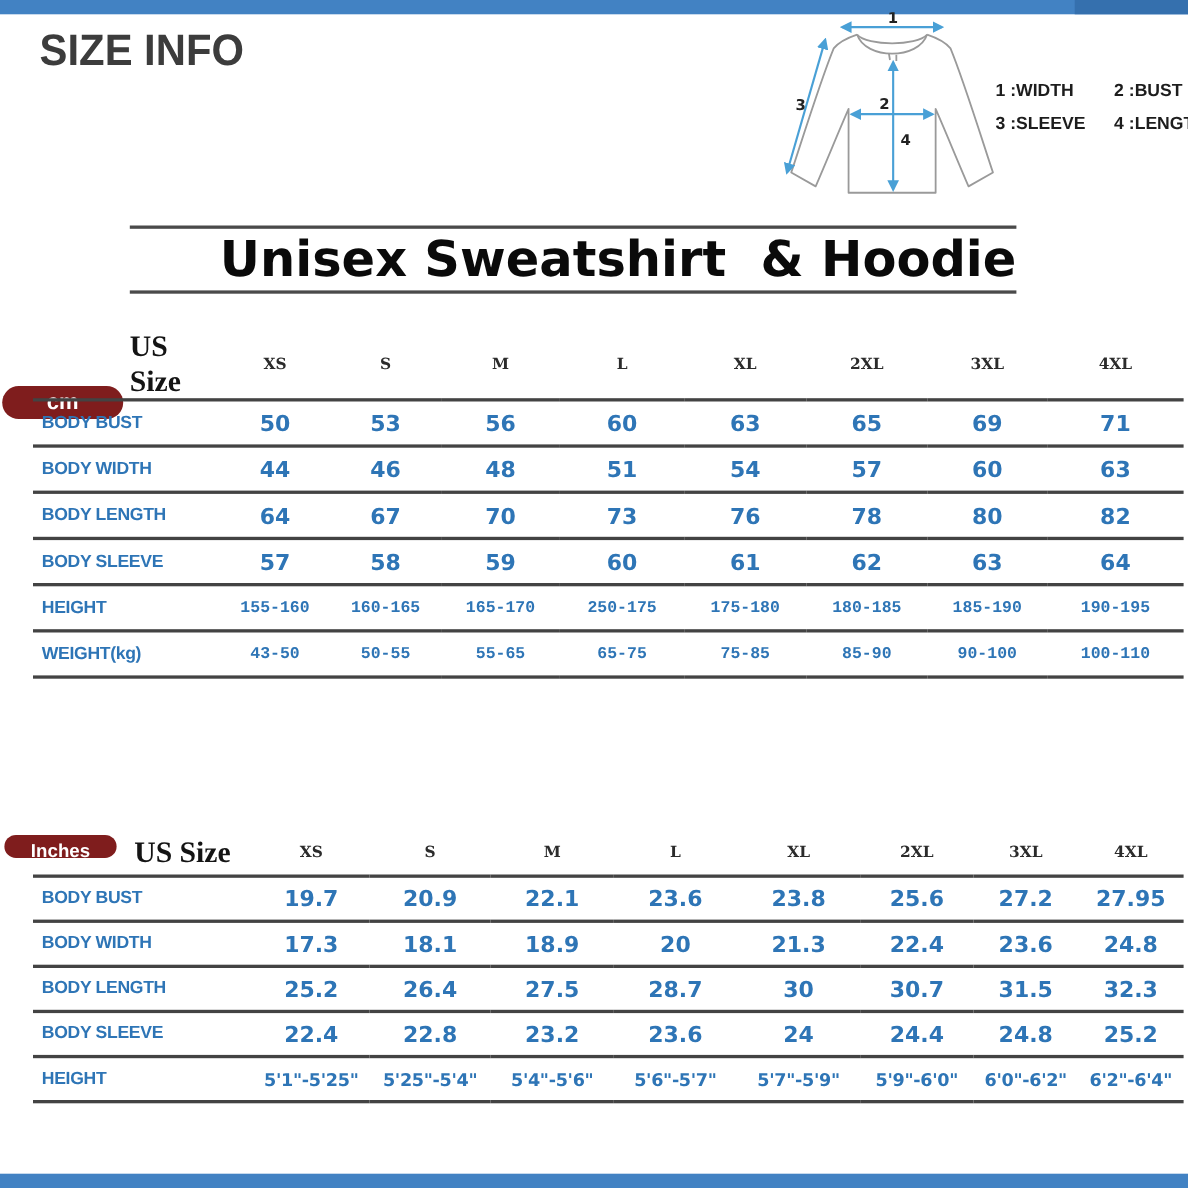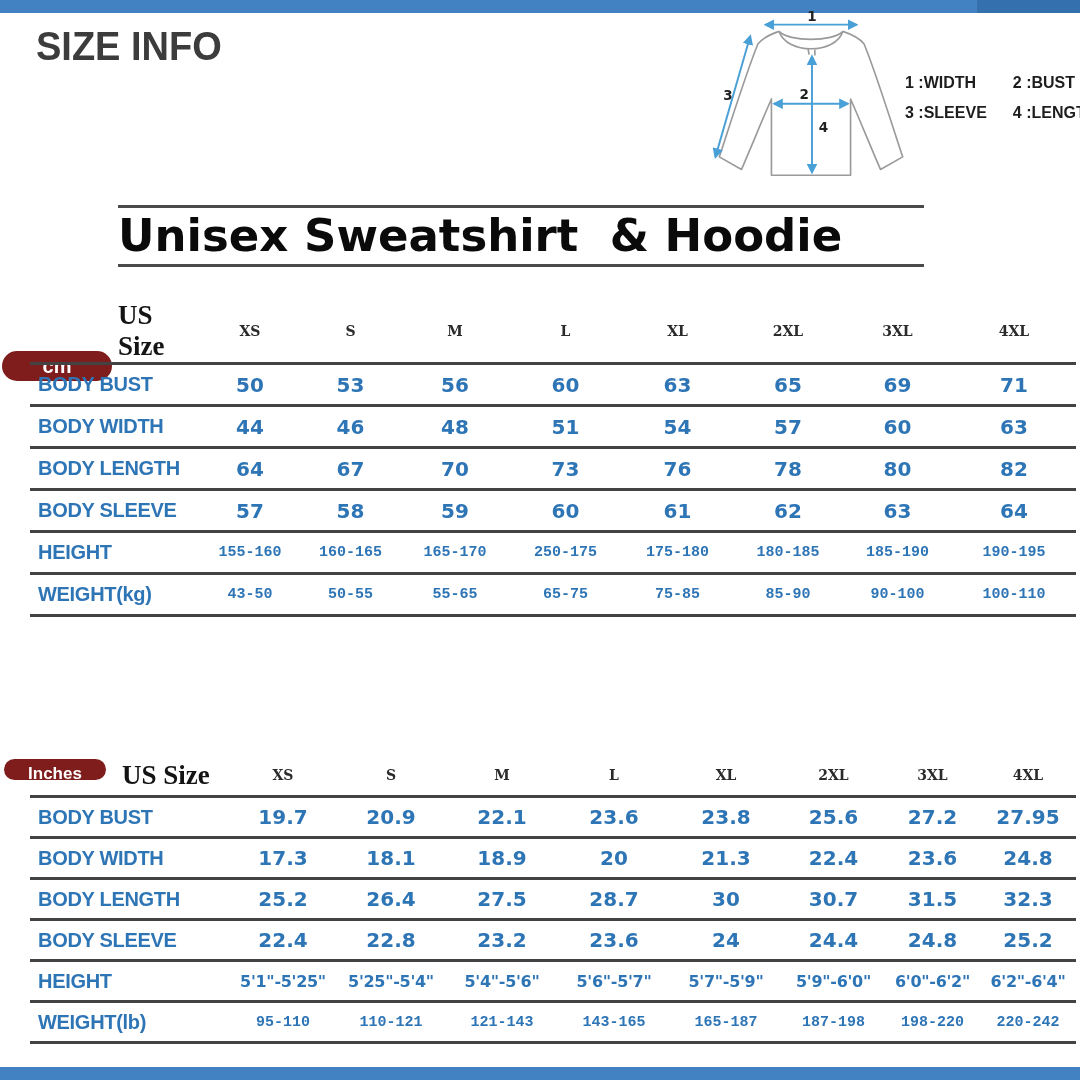--- a/index.html
+++ b/index.html
@@ -25,21 +25,21 @@
   .legend {
     position:absolute; left:905px; top:74px; width:176px;
     display:grid; grid-template-columns:auto auto; column-gap:26px; row-gap:12px;
     font-size:16px; font-weight:bold; color:#1d1d1d; white-space:nowrap;
   }
 
   
   .title-block {
     position:absolute; left:118px; top:205px; width:806px;
     border-top:3px solid #4a4a4a; border-bottom:3px solid #4a4a4a;
-    height:56px; line-height:55px; text-align:left;
+    height:56px; line-height:55px; text-align:right;
     font-family:"DejaVu Sans", sans-serif;
     font-size:45px; font-weight:bold; color:#0a0a0a; white-space:pre;
   }
 
   
   .badge {
     position:absolute; background:#7f1d1d; color:#ffffff; text-align:center;
     border-radius:999px; font-weight:bold; font-family:"Liberation Sans",sans-serif;
   }
   .badge.cm-badge { left:2px; top:351px; width:110px; height:30px; line-height:30px; font-size:20px; }
@@ -62,21 +62,21 @@
     color:#141414; text-align:left !important;
   }
   table.cm .hdr-serif { padding-left:88px !important; }
   table.inch .hdr-serif { padding-left:92px !important; }
 
   .au-val { font-family:"DejaVu Sans", sans-serif; font-weight:bold; font-size:25px; color:#1b1b1b; }
   .us-val { font-family:"DejaVu Serif", serif; font-weight:bold; font-size:14px; color:#2b2b2b; }
 
   .row-label {
     text-align:left !important; padding-left:8px !important;
-    font-weight:bold; font-size:20px; color:#2e75b6; letter-spacing:-0.3px;
+    font-weight:bold; font-size:16px; color:#2e75b6; letter-spacing:-0.3px;
     font-family:"Liberation Sans", sans-serif; white-space:nowrap;
   }
   .val { font-family:"DejaVu Sans", sans-serif; font-weight:bold; font-size:20px; color:#2e75b6; white-space:nowrap; }
   tr.small-val td.val { font-size:15px;font-family:Liberation Mono, monospace; }
   tr.tiny-val td.val { font-size:16px; letter-spacing:-0.3px; }
 </style>
 </head>
 <body>
 
 <div class="canvas">
@@ -290,27 +290,16 @@
       <td class="row-label">HEIGHT</td>
       <td class="val">5'1"-5'25"</td>
           <td class="val">5'25"-5'4"</td>
           <td class="val">5'4"-5'6"</td>
           <td class="val">5'6"-5'7"</td>
           <td class="val">5'7"-5'9"</td>
           <td class="val">5'9"-6'0"</td>
           <td class="val">6'0"-6'2"</td>
           <td class="val">6'2"-6'4"</td>
     </tr>
-    <tr class="body-row small-val">
-      <td class="row-label">WEIGHT(lb)</td>
-      <td class="val">95-110</td>
-          <td class="val">110-121</td>
-          <td class="val">121-143</td>
-          <td class="val">143-165</td>
-          <td class="val">165-187</td>
-          <td class="val">187-198</td>
-          <td class="val">198-220</td>
-          <td class="val">220-242</td>
-    </tr>
   </tbody>
     </table>
 
 </div>
 
 </body></html>

